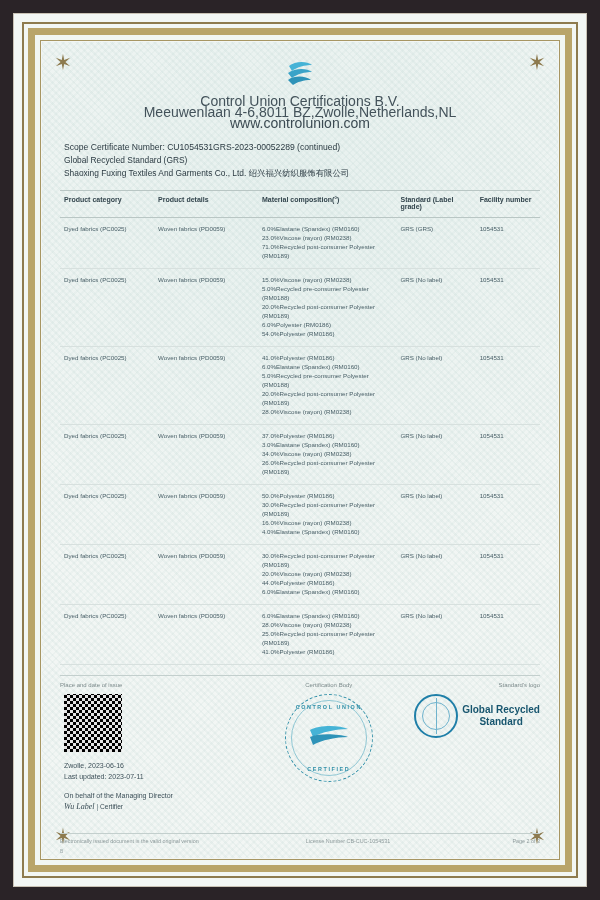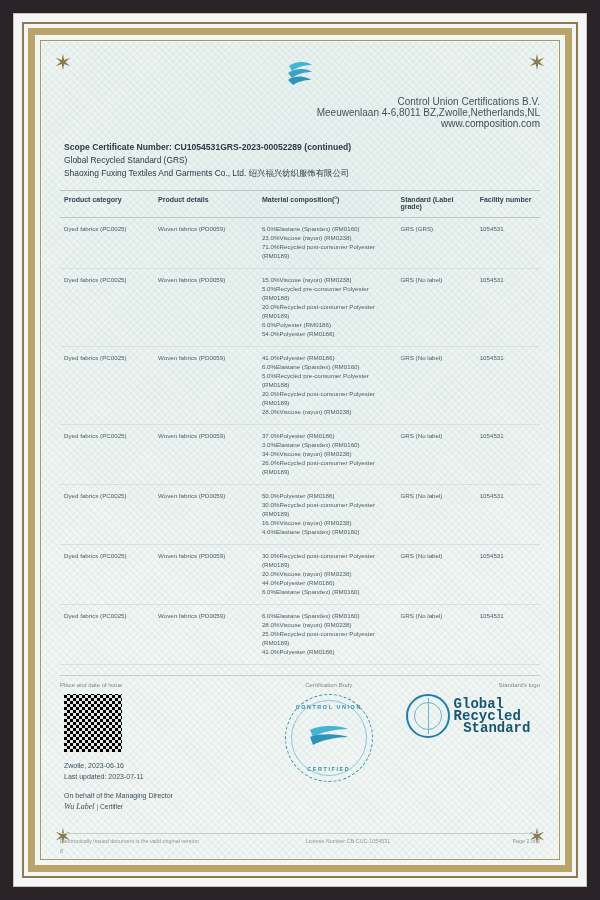--- a/index.html
+++ b/index.html
@@ -45,28 +45,28 @@
   .cs-br{right:36px;bottom:36px;}
 
   .content{
     position:absolute;left:46px;top:42px;width:480px;height:788px;
   }
   .logo{
     width:100%;text-align:center;margin-top:4px;margin-bottom:6px;
   }
   .logo svg{display:inline-block;}
   .org{
-    text-align:right;font-size:10px;line-height:11px;color:#43525a;
+    text-align:center;font-size:14px;line-height:11px;color:#43525a;
   }
   .org .url{color:#3b4a52;}
   .hdr-block{
     margin-top:12px;padding:0 4px;
   }
   .hdr-line{
-    font-size:8.6px;font-weight:bold;color:#2b3a42;line-height:13px;
+    font-size:8.6px;font-weight:normal;color:#2b3a42;line-height:13px;
   }
   .hdr-sub{
     font-size:8.4px;color:#2b3a42;line-height:13px;
   }
   table{
     width:100%;border-collapse:collapse;margin-top:10px;
     font-size:6.2px;color:#4a6068;
   }
   thead th{
     text-align:left;font-size:7px;font-weight:bold;color:#33454d;
@@ -127,23 +127,22 @@
   }
   .globe:before{
     content:"";position:absolute;inset:6px;border-radius:50%;
     border:1px solid #6fb3cd;
   }
   .globe:after{
     content:"";position:absolute;left:50%;top:2px;bottom:2px;width:1px;
     background:#6fb3cd;
   }
   .grs-text{
-    font-size:14px;font-weight:bold;color:#18566f;line-height:12px;
+    font-size:10px;font-weight:bold;color:#18566f;line-height:12px;
     text-align:left;
-    font-family:Liberation Mono, monospace;
   }
   .grs-text .l2{display:block;text-align:center;}
   .issue{
     font-size:7px;color:#3d5059;line-height:11px;margin-top:8px;margin-left:4px;
   }
   .behalf{
     font-size:7px;color:#3d5059;line-height:11px;margin-top:8px;margin-left:4px;
   }
   .sign{
     font-family:"Liberation Serif", serif;font-size:8px;font-style:italic;
@@ -179,21 +178,21 @@
       <svg width="30" height="26" viewBox="0 0 30 26">
         <path d="M4 6 C10 1, 22 1, 27 5 C20 5, 12 7, 7 11 Z" fill="#45b3d6"></path>
         <path d="M3 13 C10 8, 22 8, 27 12 C20 12, 12 14, 7 18 Z" fill="#3aa3c8"></path>
         <path d="M3 20 C10 15, 21 16, 26 20 C19 20, 12 22, 8 25 Z" fill="#2e93b8"></path>
       </svg>
     </div>
 
     <div class="org">
       <div>Control Union Certifications B.V.</div>
       <div>Meeuwenlaan 4-6,8011 BZ,Zwolle,Netherlands,NL</div>
-      <div class="url">www.composition.com</div>
+      <div class="url">www.controlunion.com</div>
     </div>
 
     <div class="hdr-block">
       <div class="hdr-line">Scope Certificate Number: CU1054531GRS-2023-00052289 (continued)</div>
       <div class="hdr-sub">Global Recycled Standard (GRS)</div>
       <div class="hdr-sub">Shaoxing Fuxing Textiles And Garments Co., Ltd. 绍兴福兴纺织服饰有限公司</div>
     </div>
 
     <table>
       <thead>

